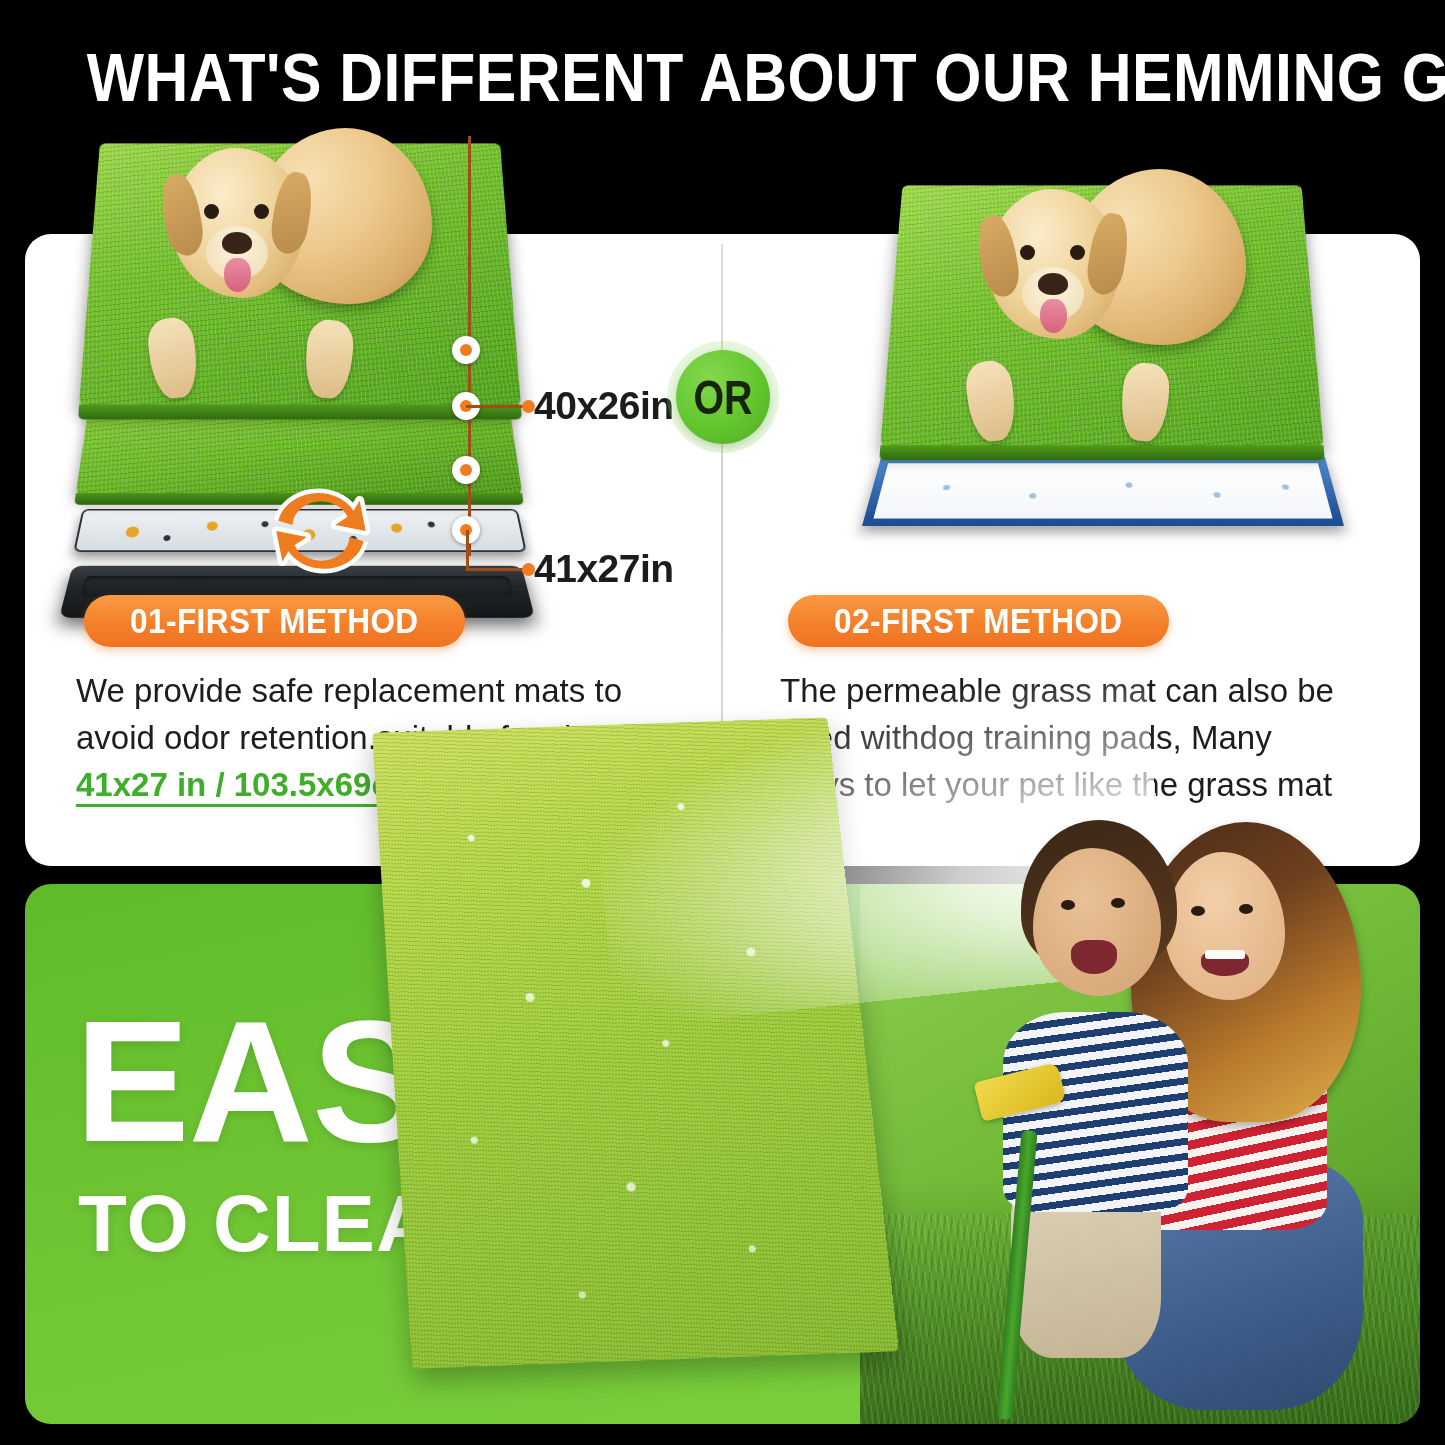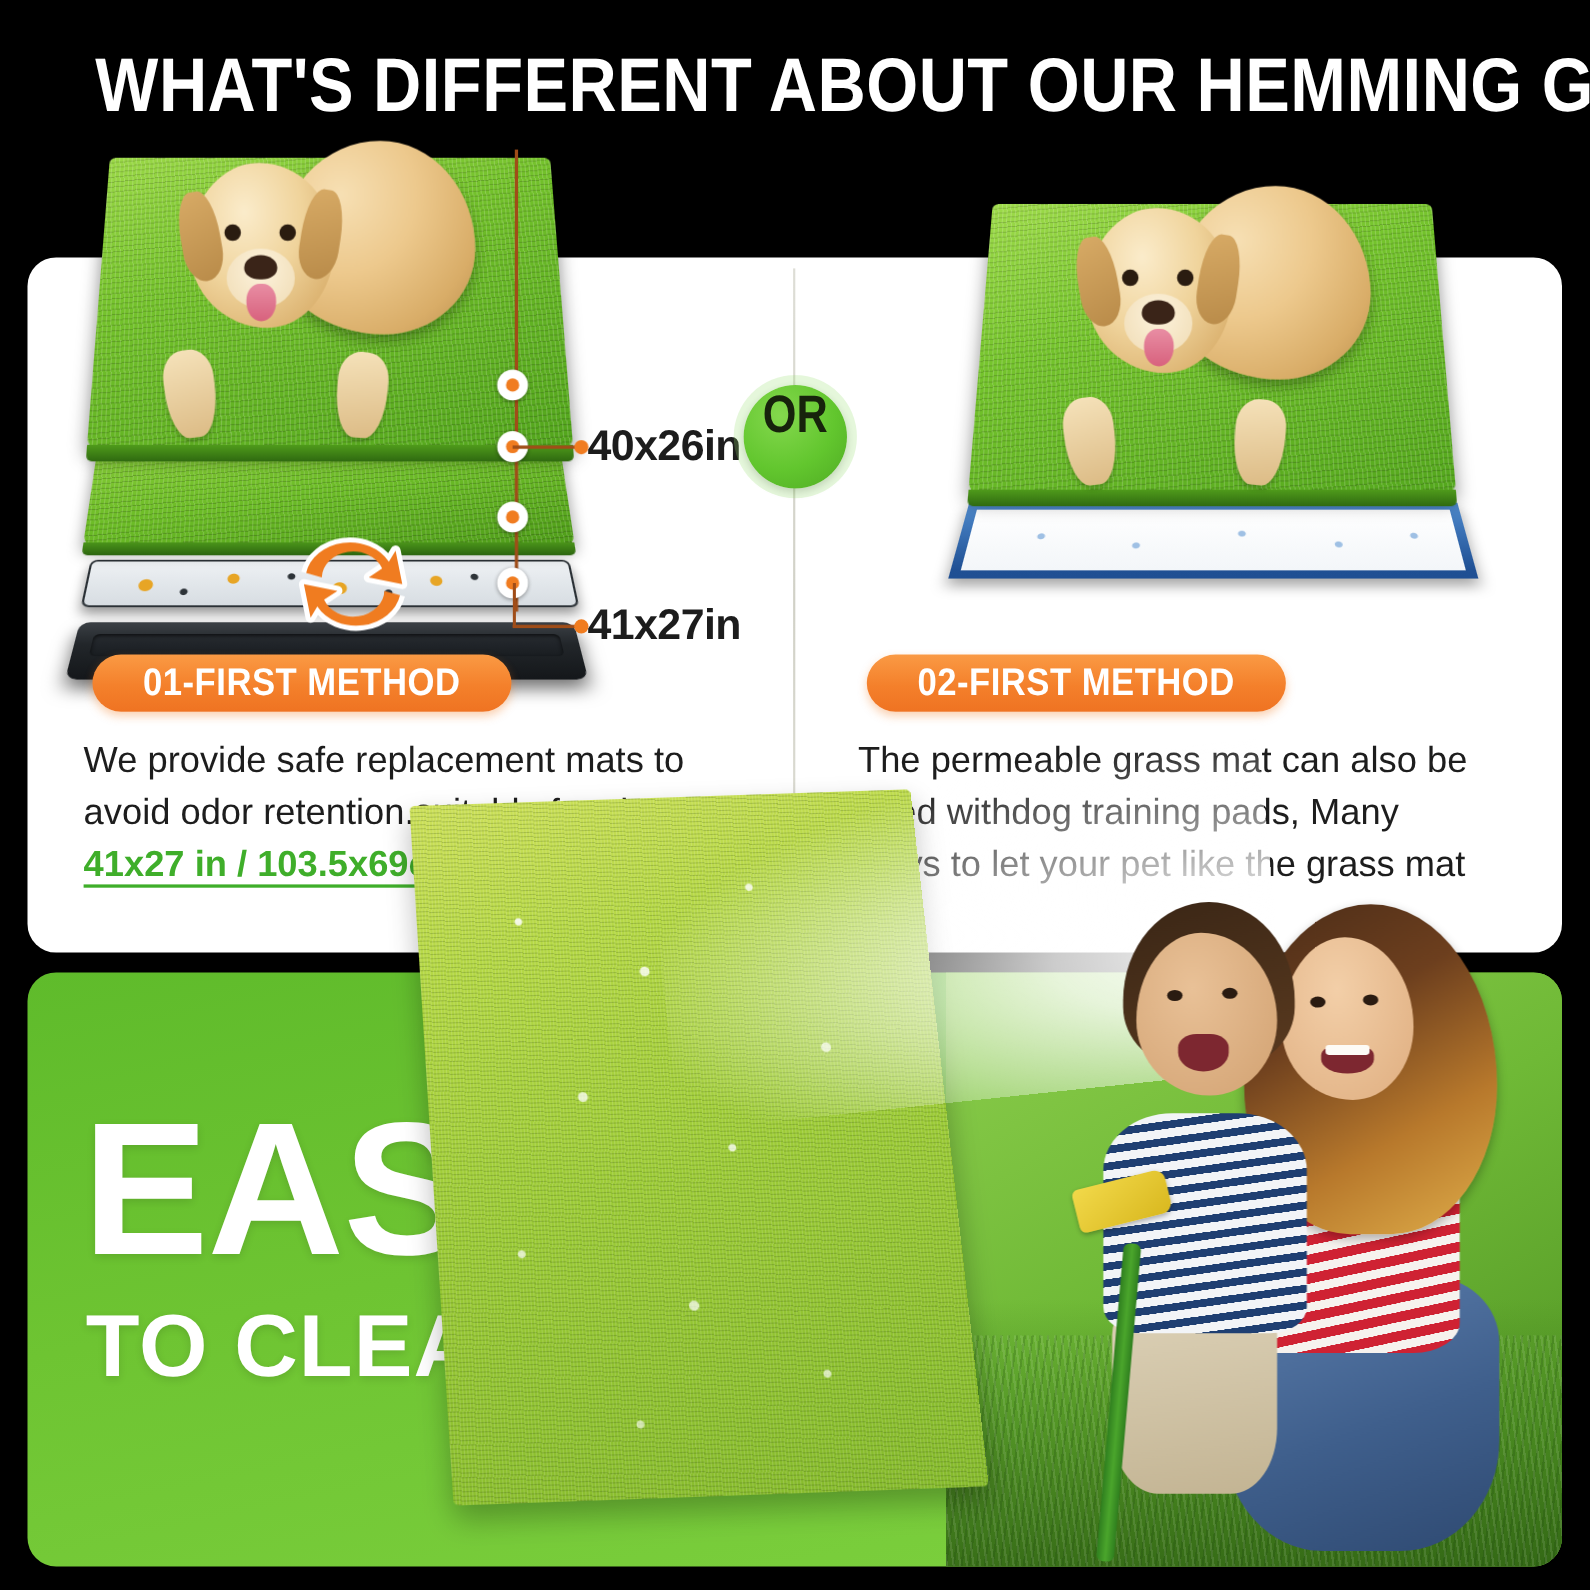--- a/index.html
+++ b/index.html
@@ -164,21 +164,21 @@
     position:absolute; color:#1c1c1c; font-weight:bold; font-size:39px;
     letter-spacing:-.5px; white-space:nowrap;
   }
 
   
   #or-badge {
     position:absolute; left:676px; top:350px; width:94px; height:94px;
     border-radius:50%;
     background:radial-gradient(circle at 36% 30%, #84d84d 0%, #62c62e 55%, #4faa23 100%);
     box-shadow:0 0 0 9px rgba(150,225,110,.25), 0 3px 8px rgba(0,0,0,.2);
-    display:flex; justify-content:center;
+    display:flex; align-items:center; justify-content:center;
   }
   #or-badge span {
     color:#17230c; font-weight:bold; font-size:48px; letter-spacing:0px;
     transform:scaleX(.82); font-family:"Liberation Sans Narrow","Liberation Sans",sans-serif;
   }
 
   
   .right-illu { position:absolute; left:850px; top:155px; width:500px; height:400px; }
   .rmat-grass {
     position:absolute; left:42px; top:18px; width:420px; height:272px;

